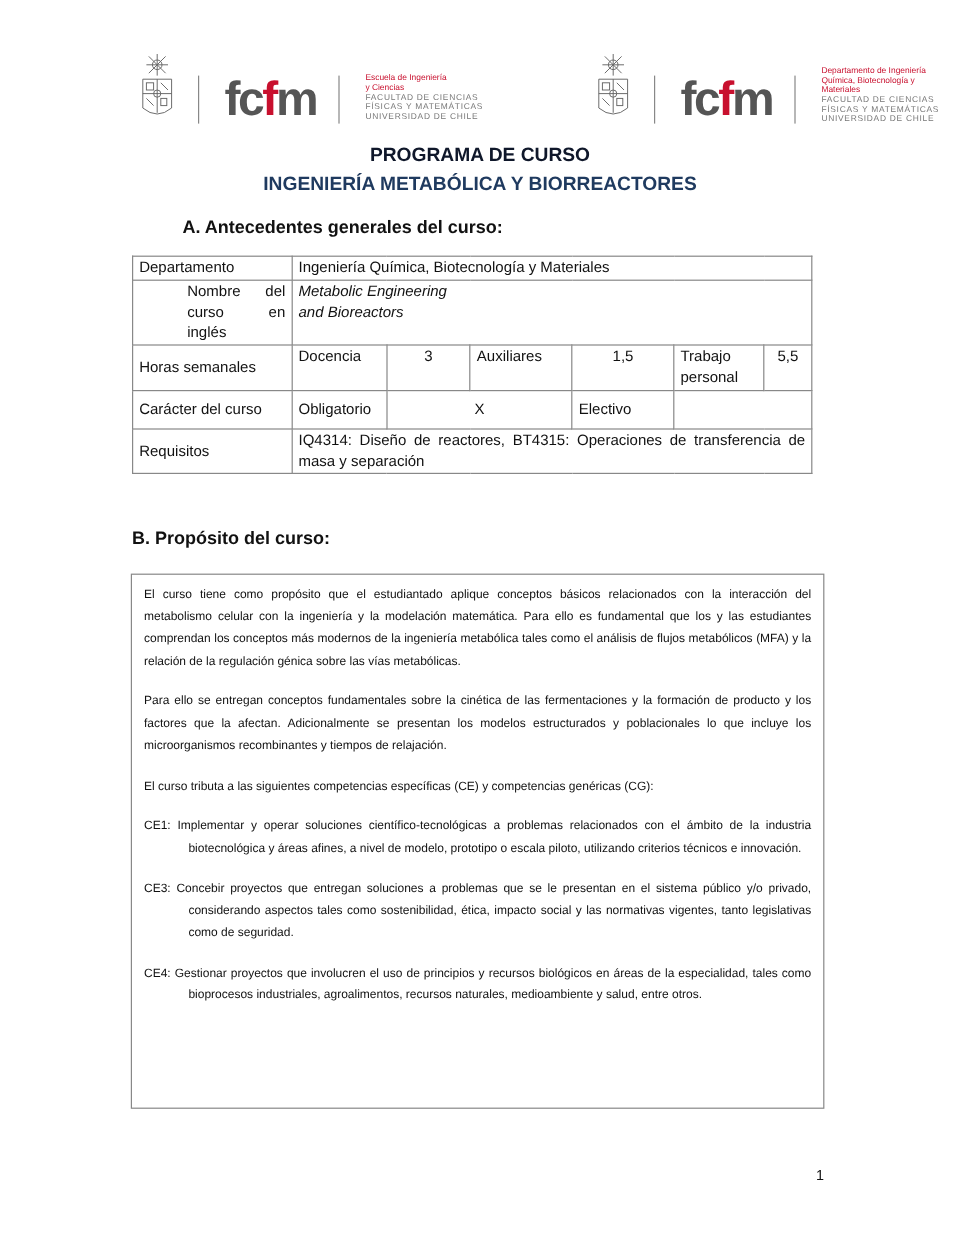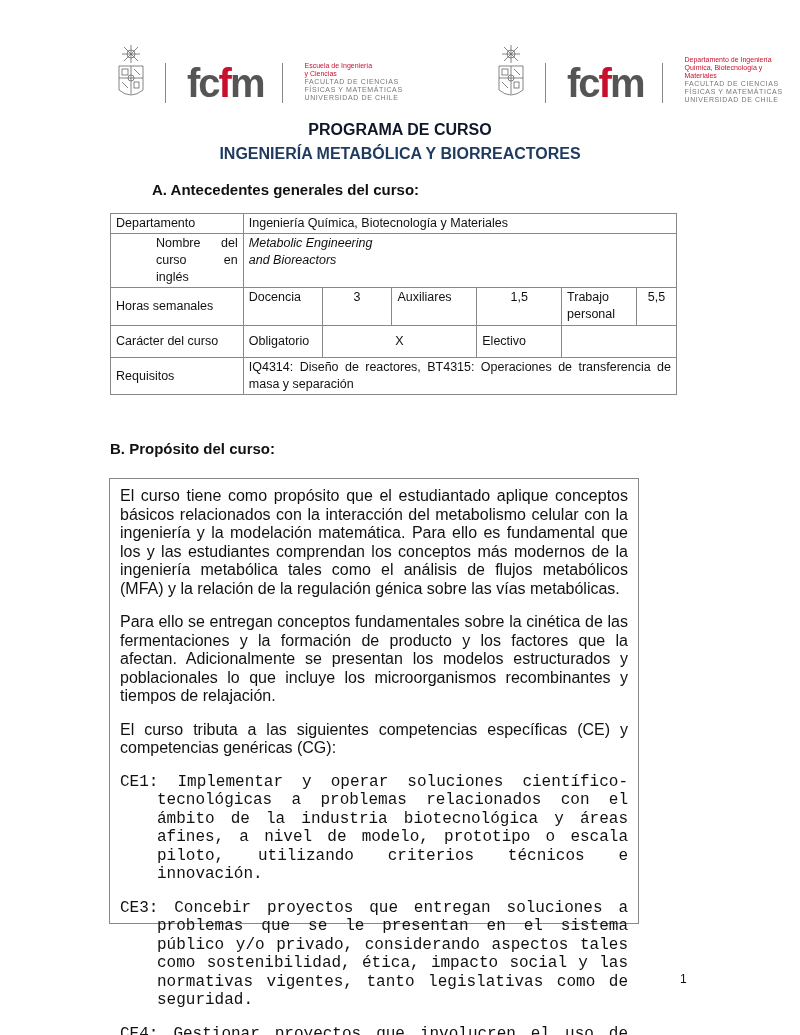--- a/index.html
+++ b/index.html
@@ -25,23 +25,23 @@
   .section-heading { position: absolute; left: 110px; font-weight: bold; font-size: 15px; color: #111; }
   .heading-a { top: 181px; margin-left: 42px; }
   .heading-b { top: 440px; }
 
   table.info { position: absolute; left: 110px; top: 213px; width: 567px; border-collapse: collapse; font-size: 12.5px; font-family: "Liberation Sans", sans-serif; }
   table.info td { border: 1px solid #888; padding: 1px 5px; vertical-align: top; line-height: 17px; }
   table.info td.label { width: 133px; vertical-align: middle; }
   table.info .center { text-align: center; }
   table.info .italic { font-style: italic; }
 
-  .purpose-box { position: absolute; left: 109px; top: 478px; width: 530px; height: 446px; border: 1px solid #888; padding: 8px 10px; font-size: 16px; line-height: 18.5px; color: #111; }
+  .purpose-box { position: absolute; left: 109px; top: 478px; width: 578px; height: 446px; border: 1px solid #888; padding: 8px 10px; font-size: 10px; line-height: 18.5px; color: #111; }
   .purpose-box p { text-align: justify; margin-bottom: 15px; }
-  .hang { padding-left: 37px; text-indent: -37px; text-align: justify; margin-bottom: 15px; font-family: Liberation Mono, monospace; }
+  .hang { padding-left: 37px; text-indent: -37px; text-align: justify; margin-bottom: 15px; }
 
   .page-number { position: absolute; left: 680px; top: 972px; font-size: 12px; color: #111; }
 </style>
 </head>
 <body>
 
 <div class="logo logo-left">
   <div class="crest">
     <svg width="30" height="60" viewBox="0 0 30 60">
       <g stroke="#666" stroke-width="0.8" fill="none">

